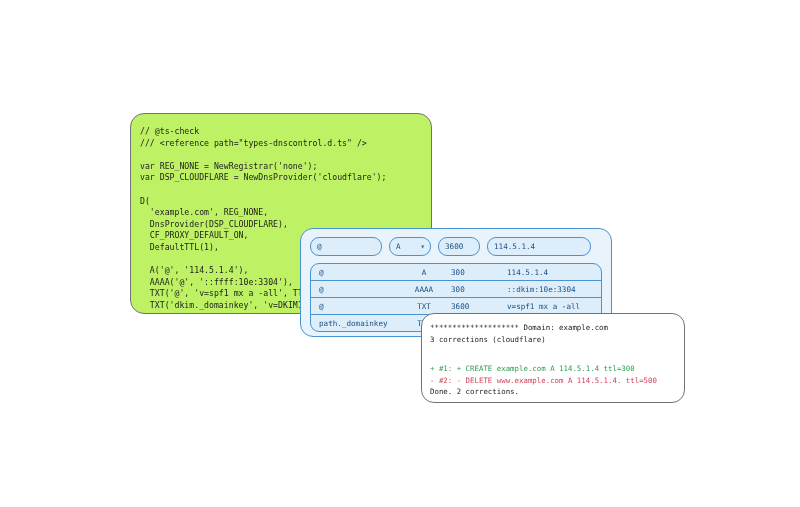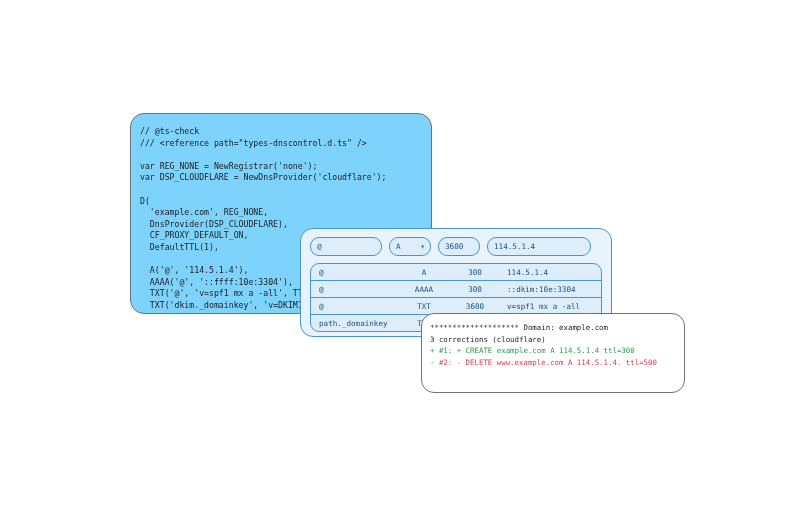--- a/index.html
+++ b/index.html
@@ -15,21 +15,21 @@
     font-family: "DejaVu Sans", sans-serif;
   }
 
   
   .code-panel {
     position: absolute;
     left: 130px;
     top: 113px;
     width: 302px;
     height: 201px;
-    background: #7dd3fc;
+    background: #bef264;
     border: 1.4px solid #6f7376;
     border-radius: 14px;
     box-sizing: border-box;
     overflow: hidden;
     z-index: 1;
   }
   .code-body {
     padding: 12px 0 0 9px;
     font-family: "DejaVu Sans Mono", monospace;
     font-size: 8.2px;
@@ -102,47 +102,47 @@
     align-items: center;
     height: 16px;
     border-bottom: 1.1px solid #4a93d1;
     font-family: "DejaVu Sans Mono", monospace;
     font-size: 7.6px;
     color: #1b4f82;
   }
   .rec-row:last-child { border-bottom: none; }
   .c-name  { width: 86px; padding-left: 8px; box-sizing: border-box; }
   .c-type  { width: 54px; text-align: center; }
-  .c-ttl   { width: 48px; text-align: center; }
+  .c-ttl   { width: 48px; text-align: left; }
   .c-value { flex: 1; padding-left: 8px; box-sizing: border-box; }
 
   
   .term-panel {
     position: absolute;
     left: 421px;
     top: 313px;
     width: 264px;
-    height: 80px;
+    height: 90px;
     background: #ffffff;
     border: 1.4px solid #6f7376;
     border-radius: 13px;
     box-sizing: border-box;
     z-index: 3;
     overflow: hidden;
   }
   .term-body {
     padding: 8px 0 0 8px;
     font-family: "DejaVu Sans Mono", monospace;
     font-size: 7.4px;
     line-height: 11.6px;
     color: #1d1d1d;
     white-space: pre;
   }
   .term-line { white-space: pre; }
-  .term-line.add { color: #2e9e4f; }
+  .term-line.add { color: #2e9e4f; margin-top: 18px; }
   .term-line.del { color: #d2415a; }
 </style>
 </head>
 <body>
 
 <div class="code-panel">
   <div class="code-body" id="code-body"><div class="code-line">// @ts-check</div><div class="code-line">/// &lt;reference path="types-dnscontrol.d.ts" /&gt;</div><div class="code-line blank"></div><div class="code-line">var REG_NONE = NewRegistrar('none');</div><div class="code-line">var DSP_CLOUDFLARE = NewDnsProvider('cloudflare');</div><div class="code-line blank"></div><div class="code-line">D(</div><div class="code-line">  'example.com', REG_NONE,</div><div class="code-line">  DnsProvider(DSP_CLOUDFLARE),</div><div class="code-line">  CF_PROXY_DEFAULT_ON,</div><div class="code-line">  DefaultTTL(1),</div><div class="code-line blank"></div><div class="code-line">  A('@', '114.5.1.4'),</div><div class="code-line">  AAAA('@', '::ffff:10e:3304'),</div><div class="code-line">  TXT('@', 'v=spf1 mx a -all', TTL(3</div><div class="code-line">  TXT('dkim._domainkey', 'v=DKIM1;k</div><div class="code-line">);</div></div>
 </div>
 
 <div class="records-panel">
@@ -185,14 +185,14 @@
       <div class="rec-row">
         <div class="c-name">path._domainkey</div>
         <div class="c-type">TXT</div>
         <div class="c-ttl"></div>
         <div class="c-value"></div>
       </div>
     </div>
 </div>
 
 <div class="term-panel">
-  <div class="term-body" id="term-body"><div class="term-line">******************** Domain: example.com</div><div class="term-line">3 corrections (cloudflare)</div><div class="term-line add">+ #1: + CREATE example.com A 114.5.1.4 ttl=300</div><div class="term-line del">- #2: - DELETE www.example.com A 114.5.1.4. ttl=500</div></div>
+  <div class="term-body" id="term-body"><div class="term-line">******************** Domain: example.com</div><div class="term-line">3 corrections (cloudflare)</div><div class="term-line add">+ #1: + CREATE example.com A 114.5.1.4 ttl=300</div><div class="term-line del">- #2: - DELETE www.example.com A 114.5.1.4. ttl=500</div><div class="term-line">Done. 2 corrections.</div></div>
 </div>
 
 </body></html>

